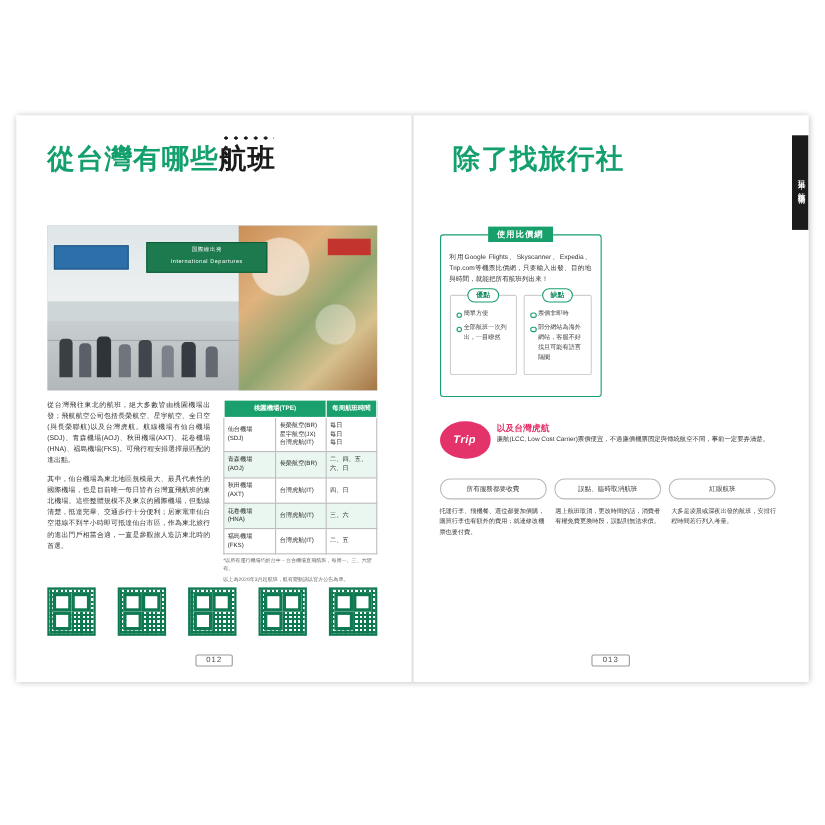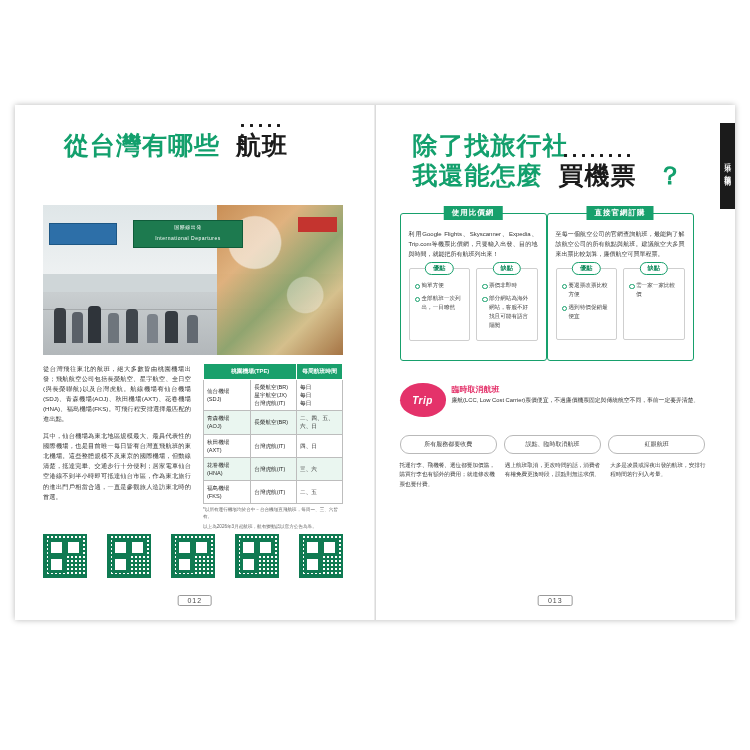--- a/index.html
+++ b/index.html
@@ -40,27 +40,26 @@
   
   .headline {
     position: absolute;
     font-weight: bold;
     letter-spacing: 1px;
     line-height: 1.18;
     font-size: 25px;
     color: #1f9e6f;
   }
   .headline .dark { color: #1b1b1b; }
-  .headline .green { color: #13a06d; margin-left: 21px; }
+  .headline .green { color: #13a06d; }
   .hl-left { left: 28px; top: 26px; }
-  .hl-right { left: 16px; top: 26px; }
+  .hl-right { left: 36px; top: 26px; }
   .dotted {
     position: relative;
     display: inline-block;
-    margin-left: 16px;
   }
   .dotted::before {
     content: "";
     position: absolute;
     left: 2px; right: 2px;
     top: -7px;
     height: 3px;
     background-image: radial-gradient(circle, #1b1b1b 1.4px, transparent 1.6px);
     background-size: 9px 3px;
     background-repeat: repeat-x;
@@ -517,23 +516,20 @@
   <div class="gutter"></div>
 
   <div class="page right">
 
     <div class="side-tab">玩日本！行前準備術</div>
 
     <div class="headline hl-right">
       <div>
         <span class="green">除了找旅行社</span>
       </div>
-      <div>
-        <span class="green">我還能怎麼</span><span class="dark dotted">買機票</span><span class="green">？</span>
-      </div>
     </div>
 
     <div class="two-cards">
 
       <div class="card">
         <div class="card-title">使用比價網</div>
         <div class="card-body">利用Google Flights、Skyscanner、Expedia、Trip.com等機票比價網，只要輸入出發、目的地與時間，就能把所有航班列出來！</div>
         <div class="pros-cons">
           <div class="pc">
             <div class="pc-label">優點</div>
@@ -545,45 +541,26 @@
           <div class="pc">
             <div class="pc-label">缺點</div>
             <ul>
               <li>票價非即時</li>
               <li>部分網站為海外網站，客服不好找且可能有語言隔閡</li>
             </ul>
           </div>
         </div>
       </div>
 
-      <div class="card">
-        <div class="card-title">直接官網訂購</div>
-        <div class="card-body">至每一個航空公司的官網查詢航班，最能夠了解該航空公司的所有航點與航班。建議航空大多買來出票比較划算，廉價航空可買單程票。</div>
-        <div class="pros-cons">
-          <div class="pc">
-            <div class="pc-label">優點</div>
-            <ul>
-              <li>要退票改票比較方便</li>
-              <li>遇到特價促銷最便宜</li>
-            </ul>
-          </div>
-          <div class="pc">
-            <div class="pc-label">缺點</div>
-            <ul>
-              <li>需一家一家比較價</li>
-            </ul>
-          </div>
-        </div>
-      </div>
 
     </div>
 
     <div class="tips-wrap">
       <div class="tips-badge">Trip</div>
-      <div class="tips-title">臨時取消航班</div>
+      <div class="tips-title">以及台灣虎航</div>
       <div class="tips-text">廉航(LCC, Low Cost Carrier)票價便宜，不過廉價機票固定與傳統航空不同，事前一定要弄清楚。</div>
     </div>
 
     <div class="chip-row">
       <div class="chip">所有服務都要收費</div>
       <div class="chip">誤點、臨時取消航班</div>
       <div class="chip">紅眼航班</div>
     </div>
 
     <div class="note-row">

